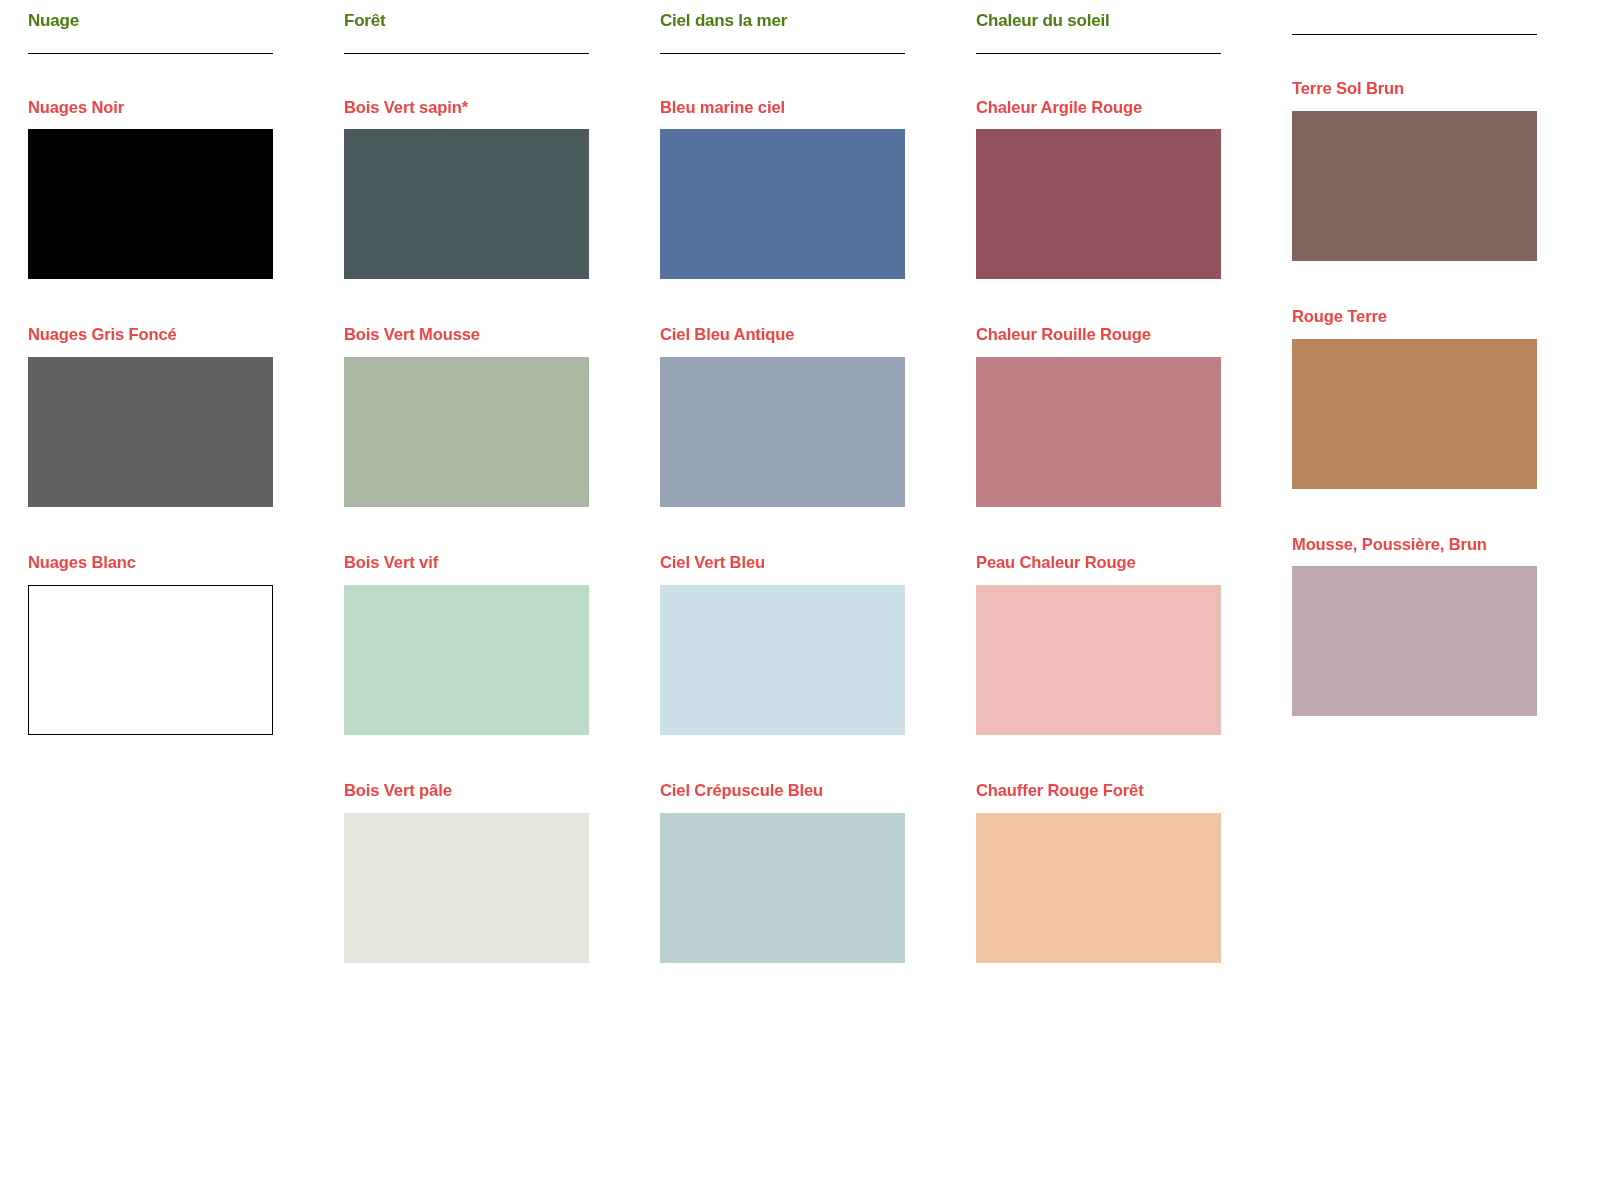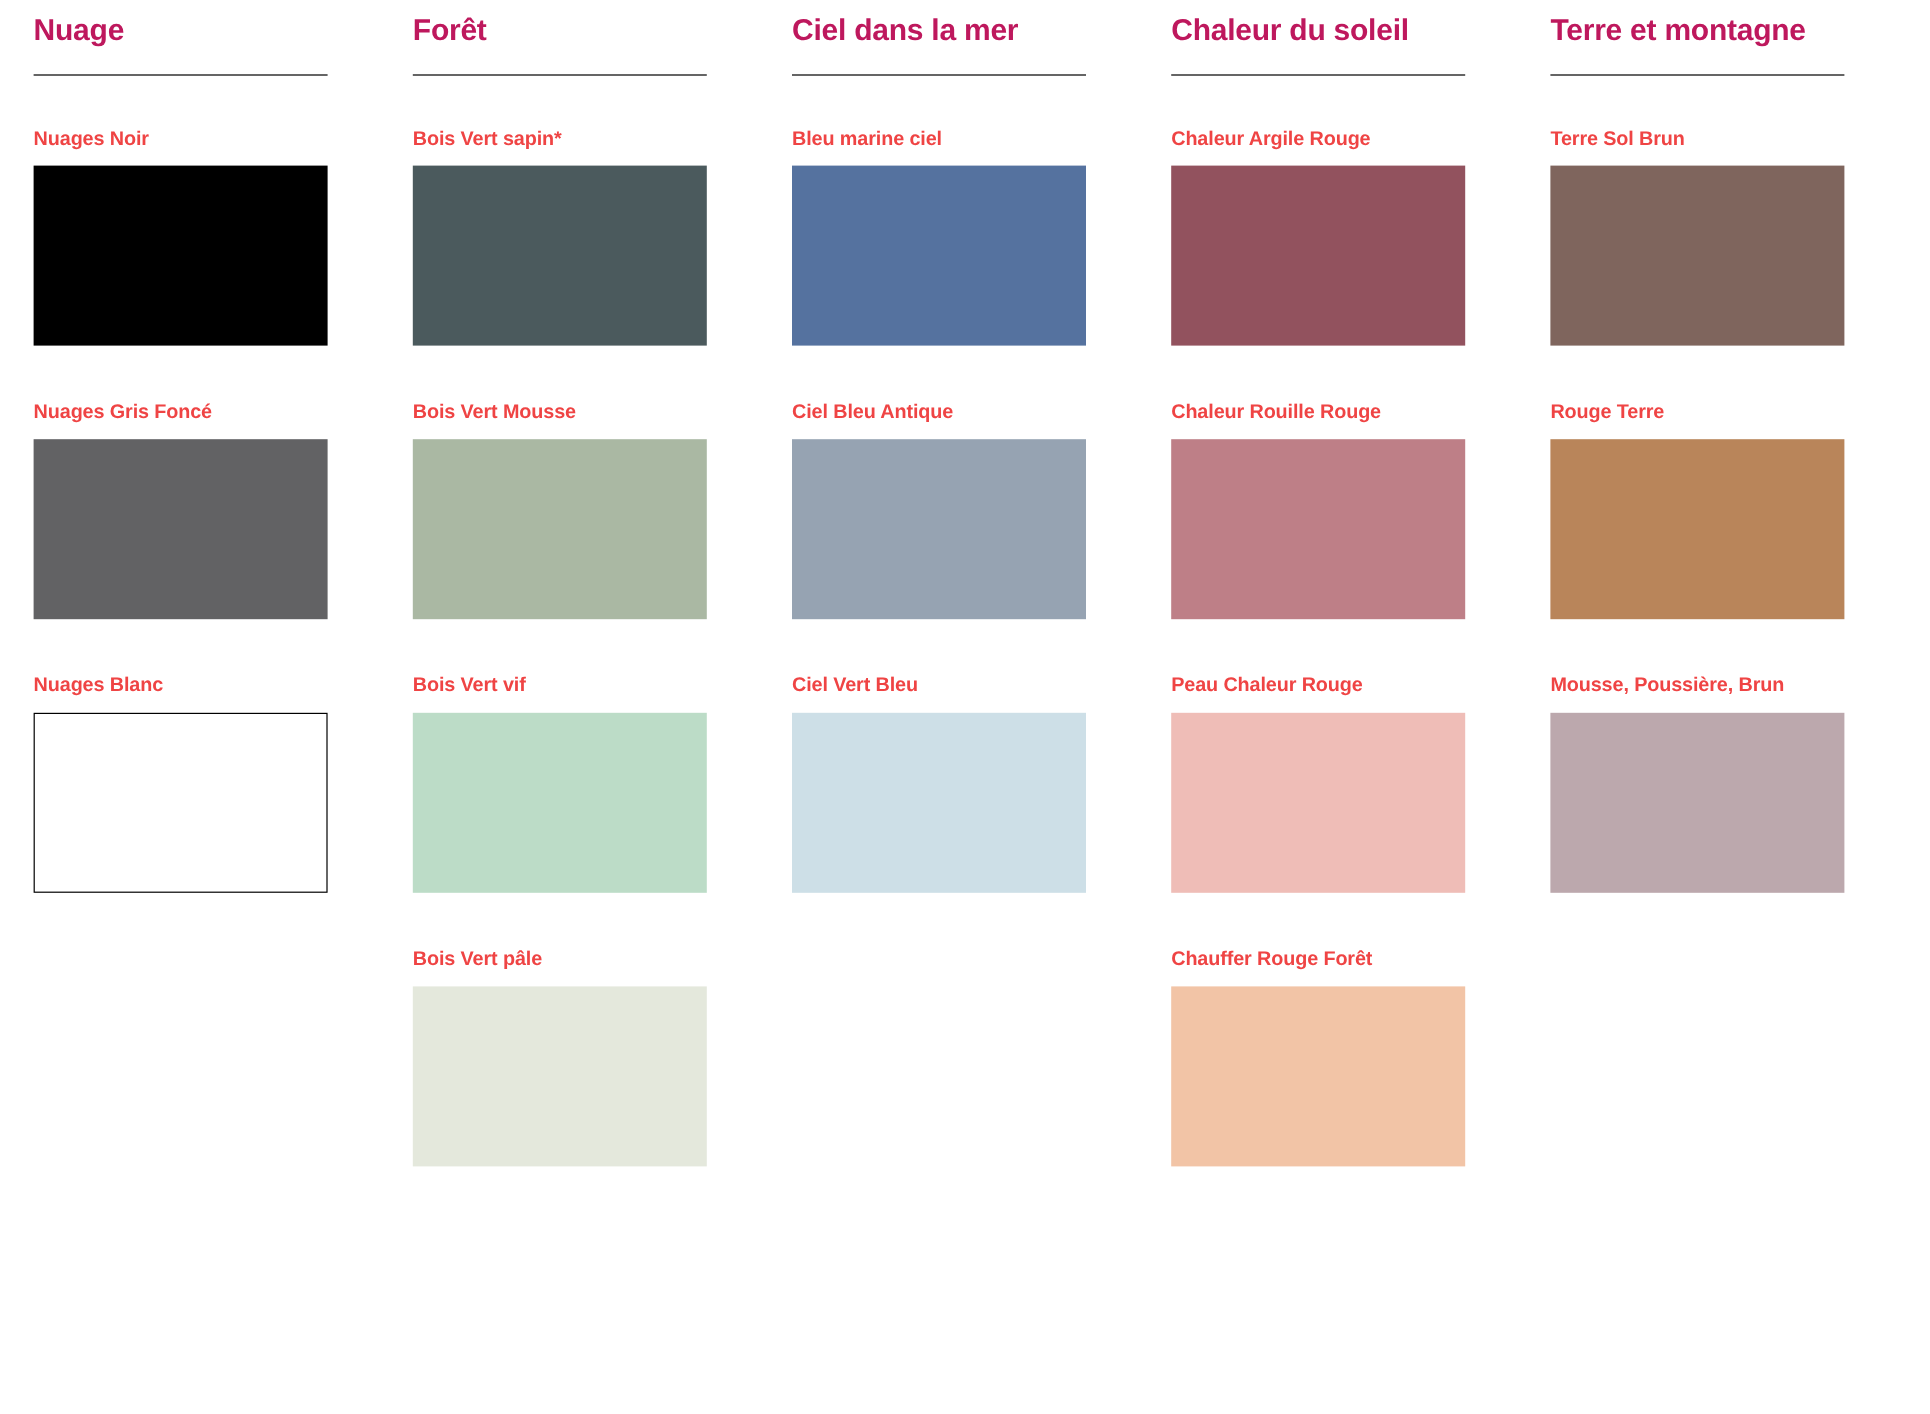--- a/index.html
+++ b/index.html
@@ -21,25 +21,25 @@
     column-gap: 0px;
     padding: 12px 0 0 28px;
     box-sizing: border-box;
   }
 
   .palette-column {
     width: 316px;
   }
 
   .column-header {
-    font-size: 25px;
+    font-size: 17px;
     font-weight: 700;
     letter-spacing: -0.2px;
     line-height: 1.1;
-    color: #be185d;
+    color: #4d7c0f;
     white-space: nowrap;
   }
 
   .column-rule {
     width: 245px;
     height: 0;
     border-top: 1.5px solid #000000;
     margin-top: 22px;
   }
 
@@ -128,20 +128,24 @@
           <div class="swatch-chip" style="background-color: rgb(85, 114, 159);"></div>
         </div>
         <div class="swatch-item">
           <div class="swatch-label">Ciel Bleu Antique</div>
           <div class="swatch-chip" style="background-color: rgb(150, 163, 178);"></div>
         </div>
         <div class="swatch-item">
           <div class="swatch-label">Ciel Vert Bleu</div>
           <div class="swatch-chip" style="background-color: rgb(205, 223, 231);"></div>
         </div>
+        <div class="swatch-item">
+          <div class="swatch-label">Ciel Crépuscule Bleu</div>
+          <div class="swatch-chip" style="background-color: rgb(187, 208, 211);"></div>
+        </div>
       </div>
     </div>
     <div class="palette-column">
       <div class="column-header">Chaleur du soleil</div>
       <div class="column-rule"></div>
       <div class="swatch-list">
         <div class="swatch-item first-swatch">
           <div class="swatch-label">Chaleur Argile Rouge</div>
           <div class="swatch-chip" style="background-color: rgb(146, 82, 94);"></div>
         </div>
@@ -153,21 +157,20 @@
           <div class="swatch-label">Peau Chaleur Rouge</div>
           <div class="swatch-chip" style="background-color: rgb(239, 189, 183);"></div>
         </div>
         <div class="swatch-item">
           <div class="swatch-label">Chauffer Rouge Forêt</div>
           <div class="swatch-chip" style="background-color: rgb(242, 196, 166);"></div>
         </div>
       </div>
     </div>
     <div class="palette-column">
-      <div class="column-header">Terre et montagne</div>
       <div class="column-rule"></div>
       <div class="swatch-list">
         <div class="swatch-item first-swatch">
           <div class="swatch-label">Terre Sol Brun</div>
           <div class="swatch-chip" style="background-color: rgb(127, 101, 93);"></div>
         </div>
         <div class="swatch-item">
           <div class="swatch-label">Rouge Terre</div>
           <div class="swatch-chip" style="background-color: rgb(185, 133, 90);"></div>
         </div>

